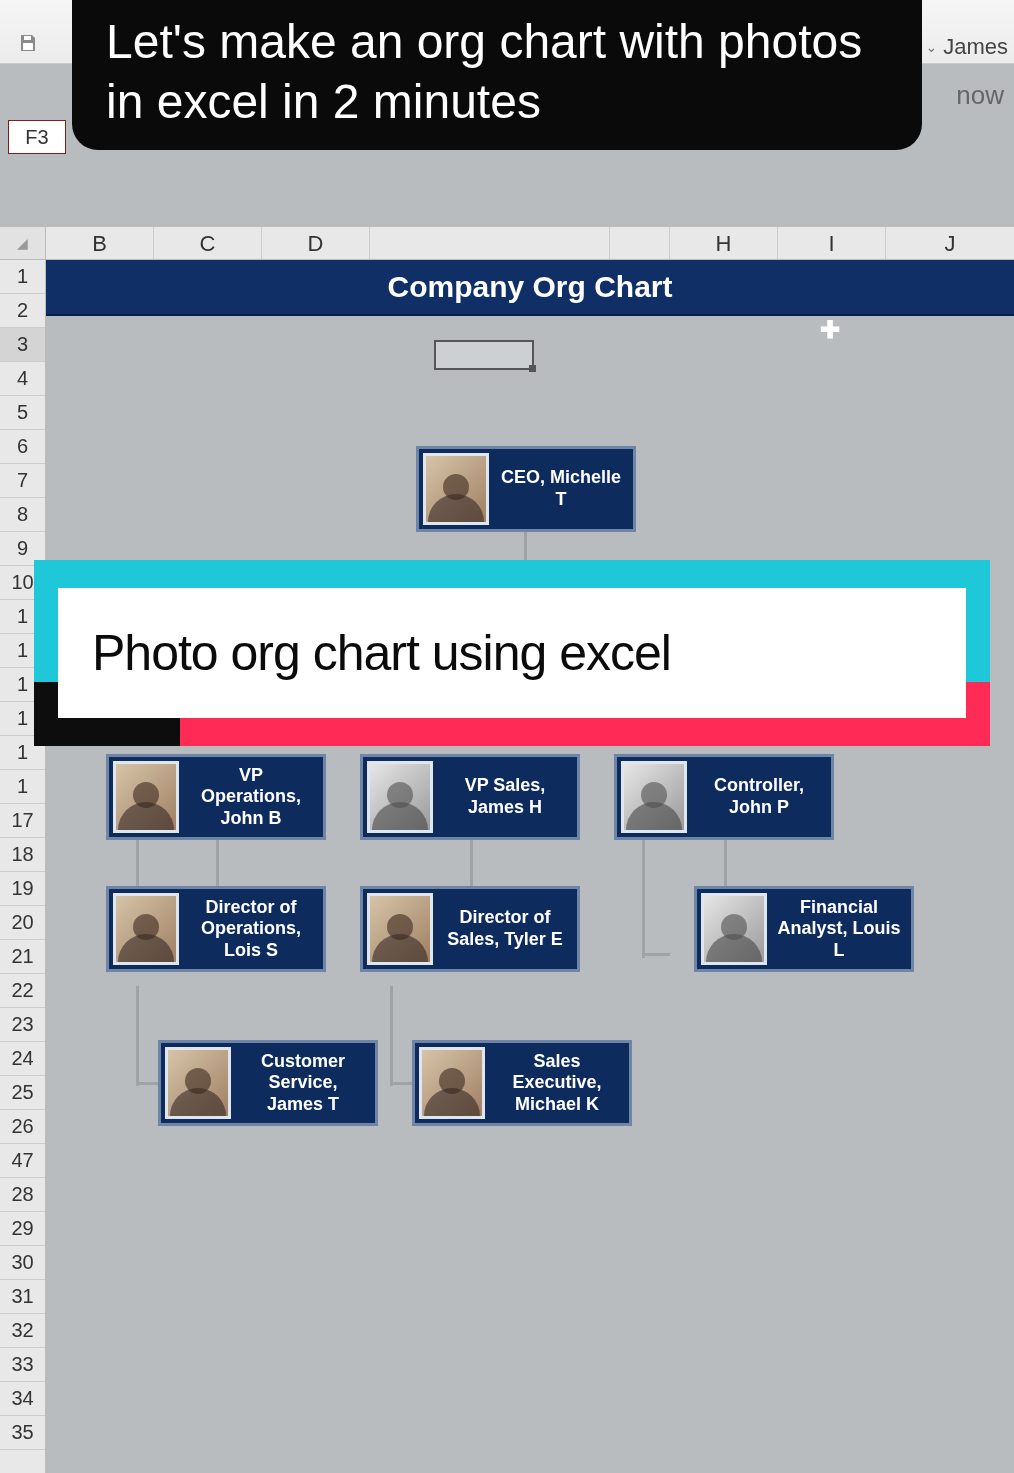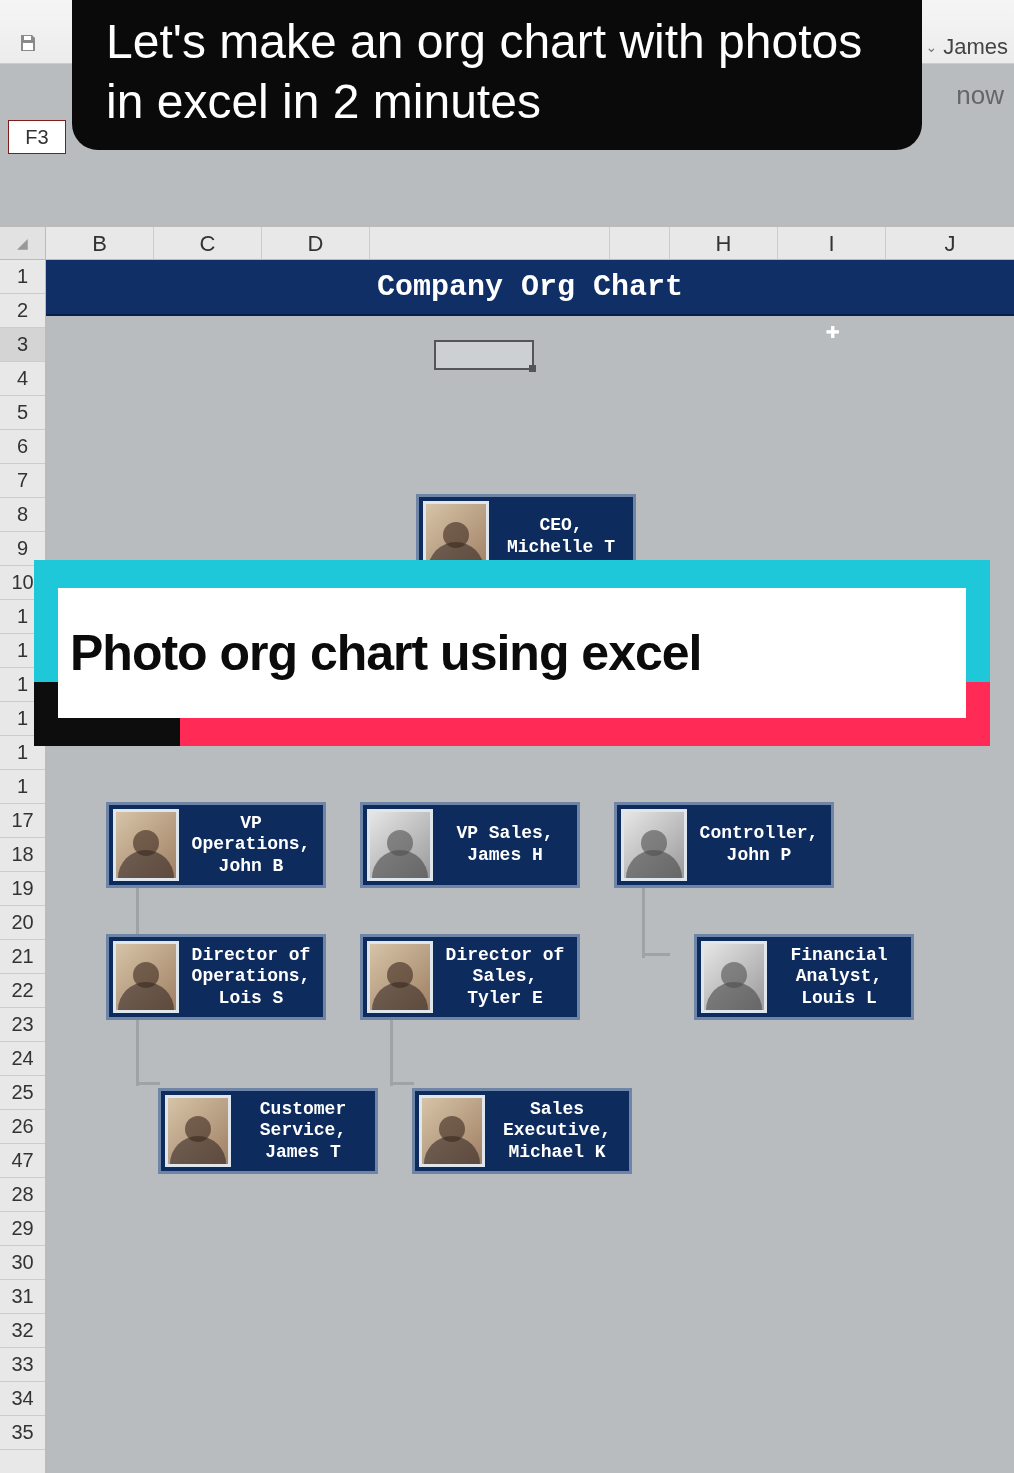--- a/index.html
+++ b/index.html
@@ -52,21 +52,20 @@
   .row-h {
     height: 34px; border-bottom: 1px solid #ccc; font-size: 20px; color: #333;
     display: flex; align-items: center; justify-content: center;
   }
   .row-h.sel { background: #d4d4d4; }
 
   
   .sheet {
     position: absolute; top: 260px; left: 46px; right: 0; bottom: 0;
     background: #b8bcbf;
-    font-family: Liberation Mono, monospace;
   }
 
   
   .title-bar {
     position: absolute; top: 0; left: 0; right: 0; height: 56px;
     background: #0f2f66; color: #fff; font-weight: 700; font-size: 30px;
     display: flex; align-items: center; justify-content: center;
     border-bottom: 2px solid #082048;
   }
   .plus-cursor {
@@ -80,21 +79,21 @@
   }
   .cell-selection::after{
     content:""; position:absolute; right:-4px; bottom:-4px; width:7px;height:7px;
     background:#555;
   }
 
   
   .node {
     position: absolute; width: 220px; height: 86px;
     background: #0e2b5e; border: 3px solid #6f85a8; color: #fff;
-    display: flex; align-items: center; padding: 4px 8px 4px 4px; margin-top: 48px;
+    display: flex; align-items: center; padding: 4px 8px 4px 4px;
   }
   .node .photo {
     width: 66px; height: 72px; border: 3px solid #dfe6ee; margin-right: 8px;
     background: linear-gradient(135deg,#d6c4a8,#a08064);
     position: relative; overflow: hidden; flex-shrink:0;
   }
   .node .photo.gray { background: linear-gradient(135deg,#e6e6e6,#9a9a9a); }
   .node .photo::after{
     content:""; position:absolute; left:50%; top:18px; transform:translateX(-50%);
     width:26px;height:26px;border-radius:50%; background: rgba(60,40,30,.6);
@@ -120,22 +119,22 @@
 
   
   .panel-wrap {
     position: absolute; top: 560px; left: 34px; width: 956px; height: 186px;
   }
   .panel-cyan { position:absolute; inset:0; background:#1ec8d8; }
   .panel-black{ position:absolute; top:122px; left:0; width:160px; height:64px; background:#0d0d0d;}
   .panel-red  { position:absolute; top:122px; left:146px; right:0; height:64px; background:#ff2a55;}
   .panel-white{
     position:absolute; top:28px; left:24px; right:24px; height:130px; background:#fff;
-    display:flex; align-items:center; padding-left:12px;
-    font-size:50px; font-weight:700; color:#0b0b0b; letter-spacing:-1px;
+    display:flex; align-items:center; padding-left:34px;
+    font-size:50px; font-weight:400; color:#0b0b0b; letter-spacing:-1px;
   }
 </style>
 </head>
 <body>
 
 <div class="ribbon-top"></div>
 <div class="ribbon-save">
   <svg width="20" height="20" viewBox="0 0 20 20">
       <path fill="#8a8a8a" d="M3 2h11l3 3v13H3z"></path>
       <rect x="6" y="3" width="7" height="4" fill="#fff"></rect>

